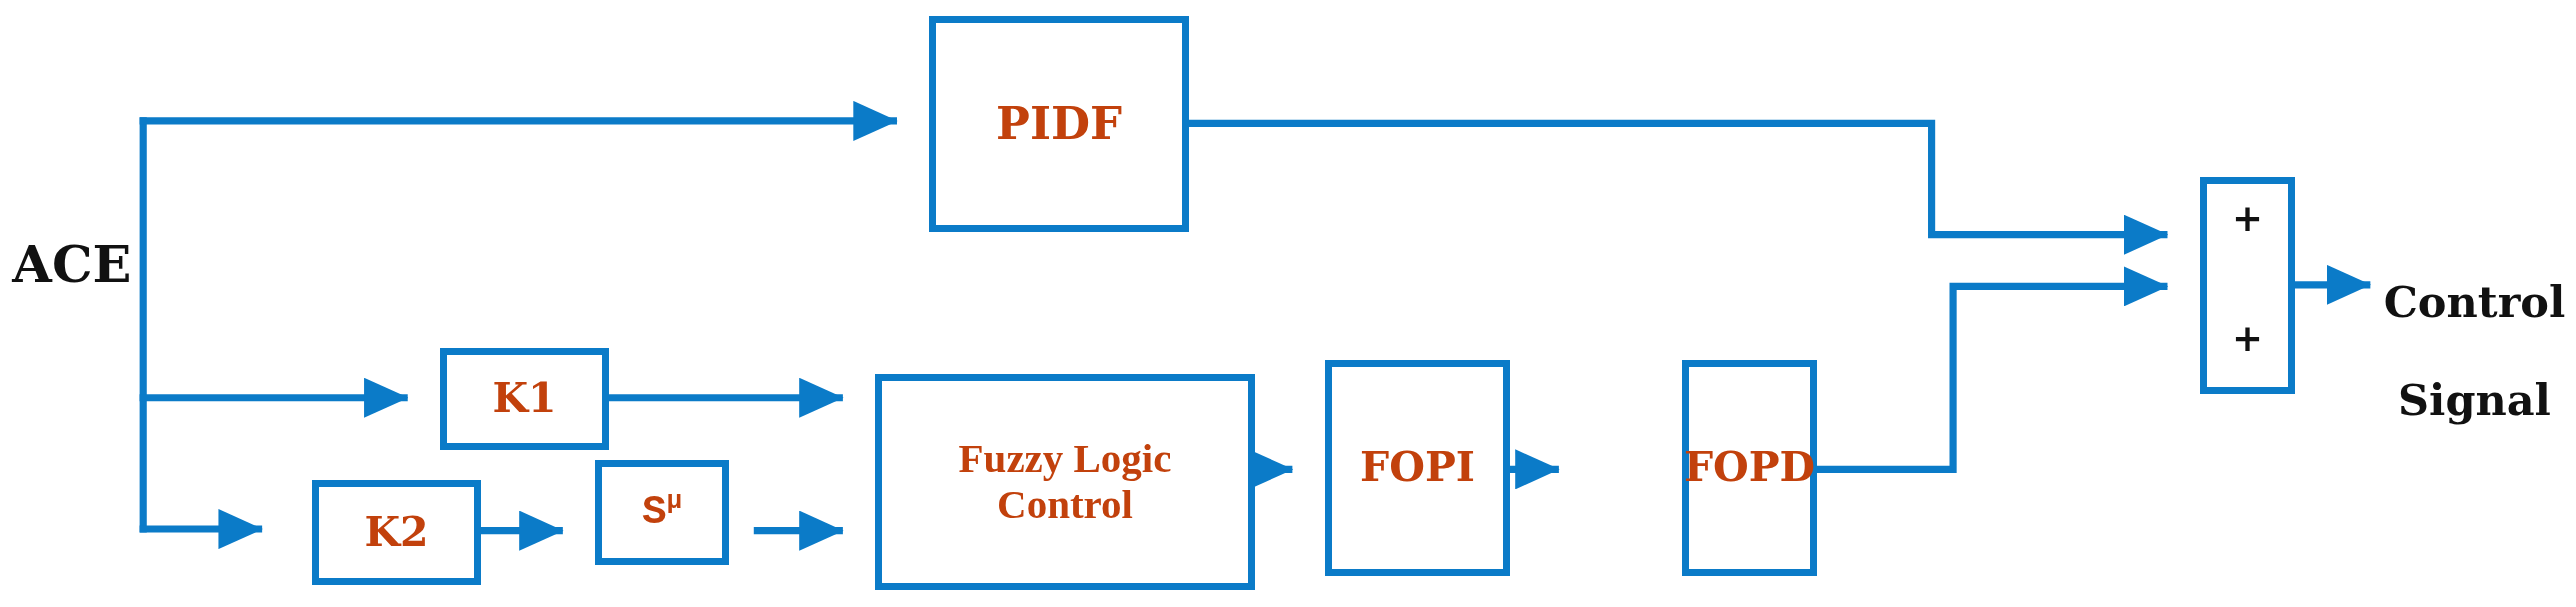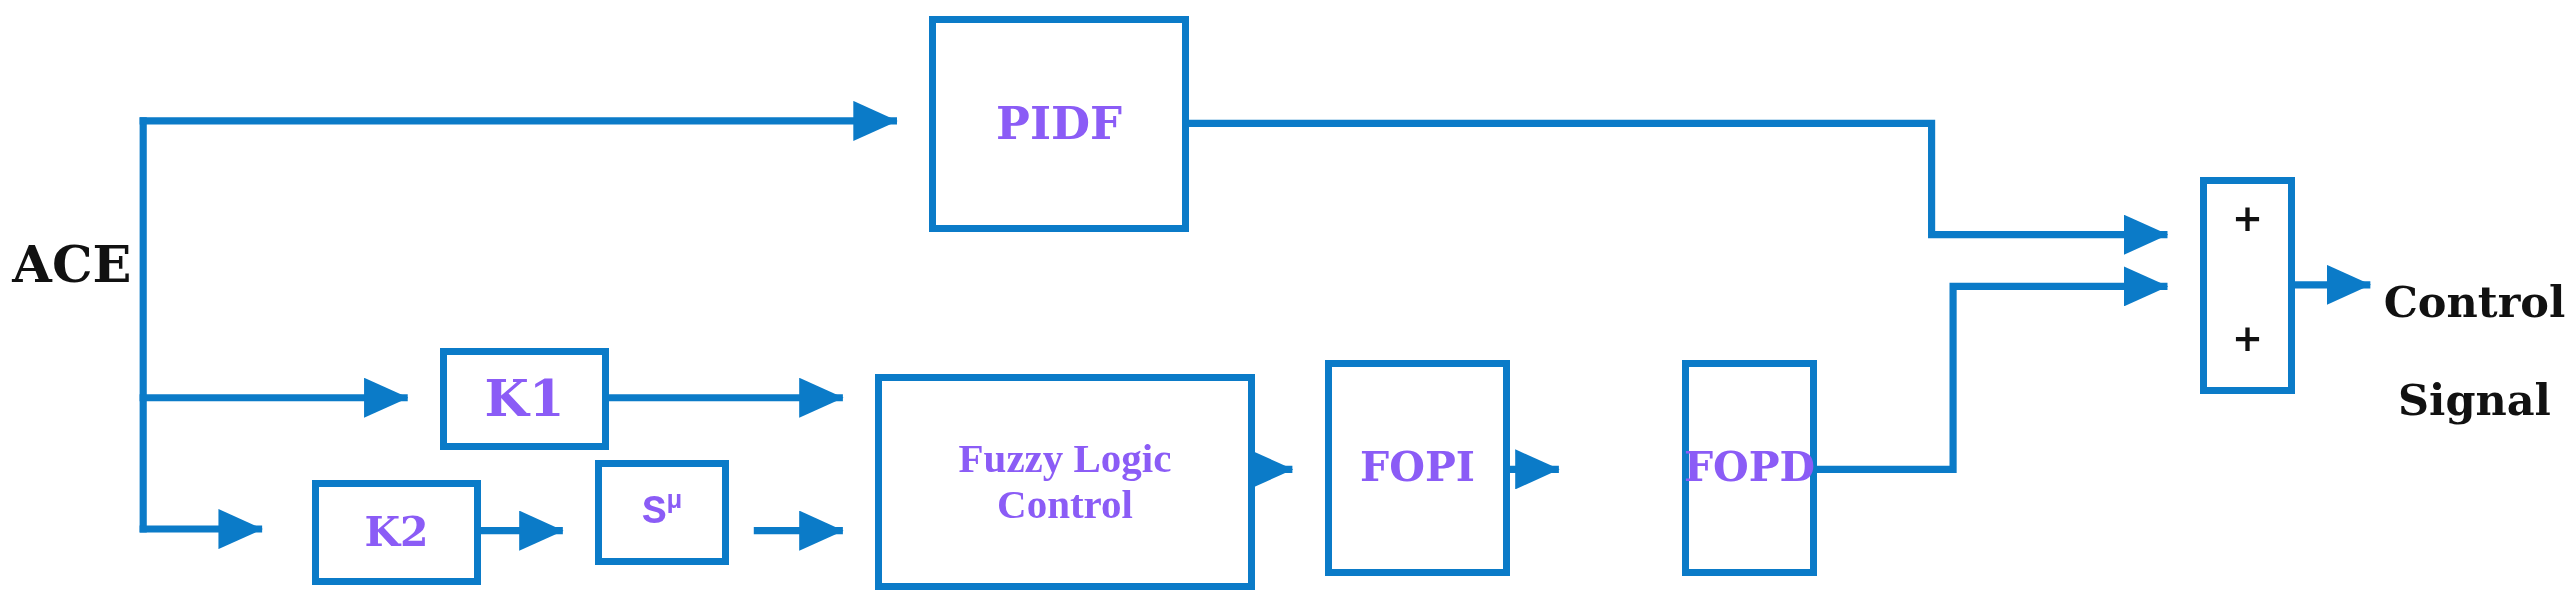--- a/index.html
+++ b/index.html
@@ -2,21 +2,21 @@
 <html style="font-size:12.7px"><head>
 <meta charset="utf-8">
 <title>Control Block Diagram</title>
 <style>
   html,body{margin:0;padding:0;background:#ffffff;}
   body{font-family:"DejaVu Serif", serif;}
   #stage{position:relative;width:2576px;height:607px;background:#ffffff;overflow:hidden;}
   #wires{position:absolute;left:0;top:0;width:2576px;height:607px;}
   .blk{position:absolute;box-sizing:border-box;background:#ffffff;
        display:flex;align-items:center;justify-content:center;text-align:center;
-       color:#8b5cf6;font-weight:bold;font-family:"DejaVu Serif", serif;line-height:1.12;}
+       color:#c2410c;font-weight:bold;font-family:"DejaVu Serif", serif;line-height:1.12;}
   .lbl{position:absolute;color:#111111;font-weight:bold;
        font-family:"DejaVu Serif", serif;text-align:center;line-height:1.14;white-space:pre-line;}
   .sign{position:absolute;color:#111111;font-weight:bold;
         font-family:"DejaVu Sans", sans-serif;text-align:center;}
   sup{font-size:0.62em;vertical-align:super;line-height:0;}
 </style>
 </head>
 <body>
 
 <div id="stage">
@@ -52,21 +52,21 @@
       <path d="M2170,590 L2455,590 L2455,360 L2720,360" marker-end="url(#ah)"></path>
 
       <path d="M2885,358 L2975,358" marker-end="url(#ah)"></path>
     </g>
   </svg>
 
   <div class="blk" style="left:929px;top:16px;width:260px;height:216px;border:7.2px solid #0B7BC8;font-size:45px;">
     <span>PIDF</span>
   </div>
 
-  <div class="blk" style="left:440px;top:348px;width:169px;height:102px;border:7.2px solid #0B7BC8;font-size:51px;text-align:center;">
+  <div class="blk" style="left:440px;top:348px;width:169px;height:102px;border:7.2px solid #0B7BC8;font-size:41px;text-align:center;">
     <span>K1</span>
   </div>
 
   <div class="blk" style="left:312px;top:480px;width:169px;height:105px;border:7.2px solid #0B7BC8;font-size:41px;">
     <span>K2</span>
   </div>
 
   <div class="blk" style="left:595px;top:460px;width:134px;height:105px;border:7.2px solid #0B7BC8;font-size:41px;font-family:Liberation Mono, monospace;">
     <span><span>S</span><sup>μ</sup></span>
   </div>

